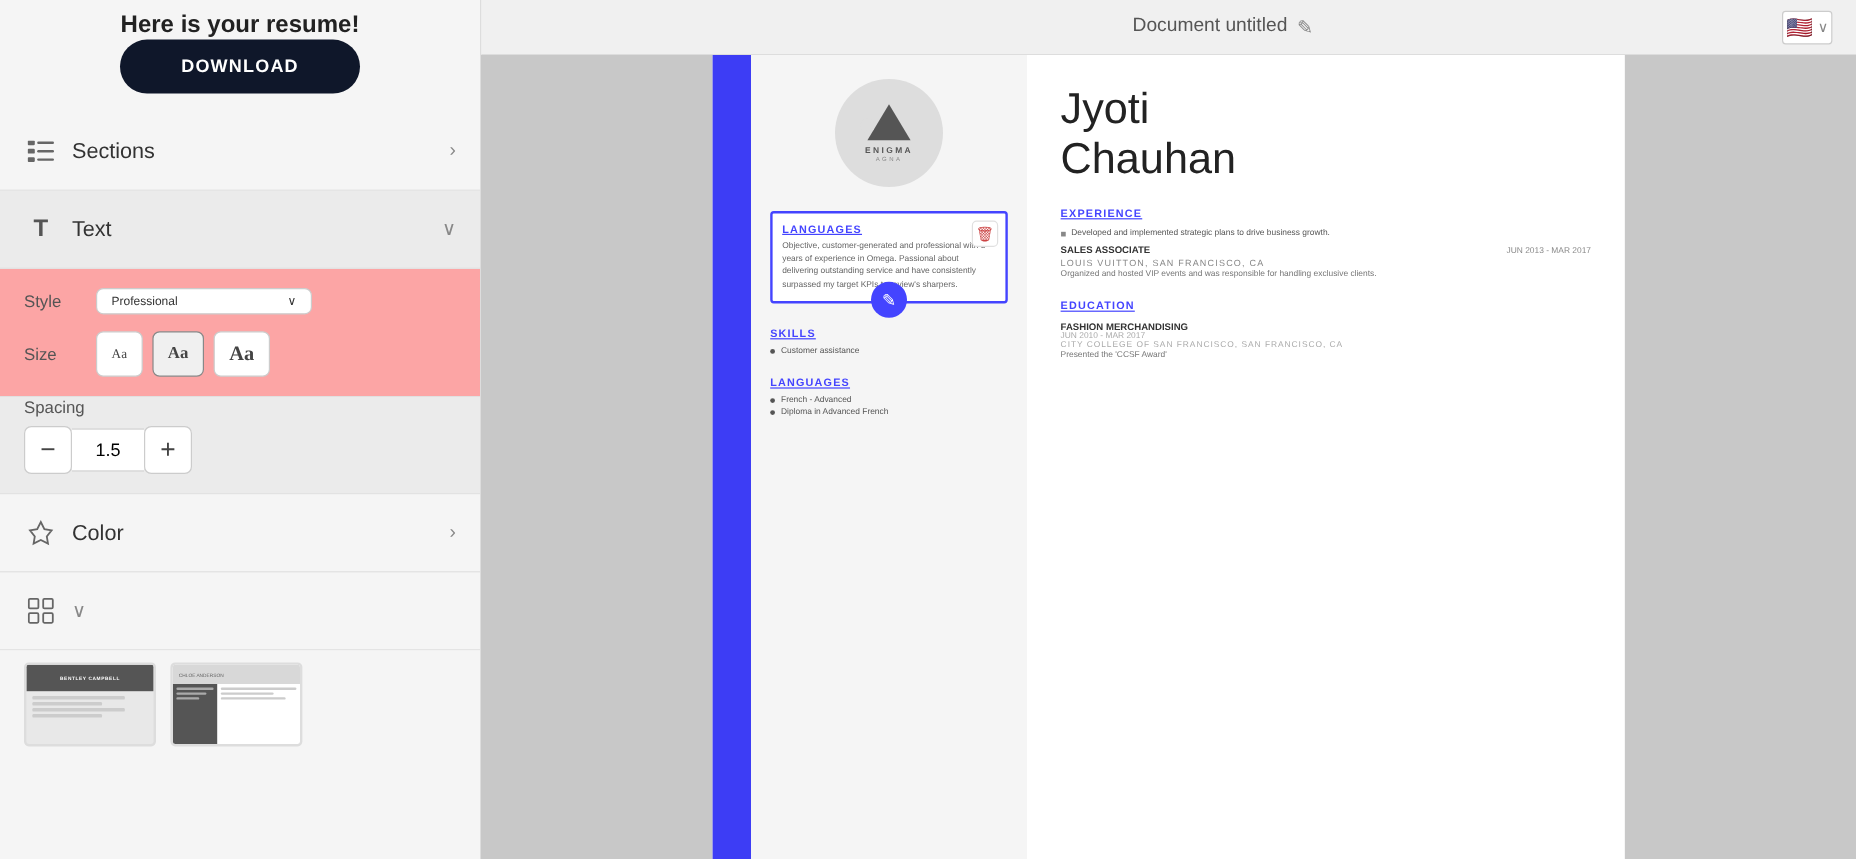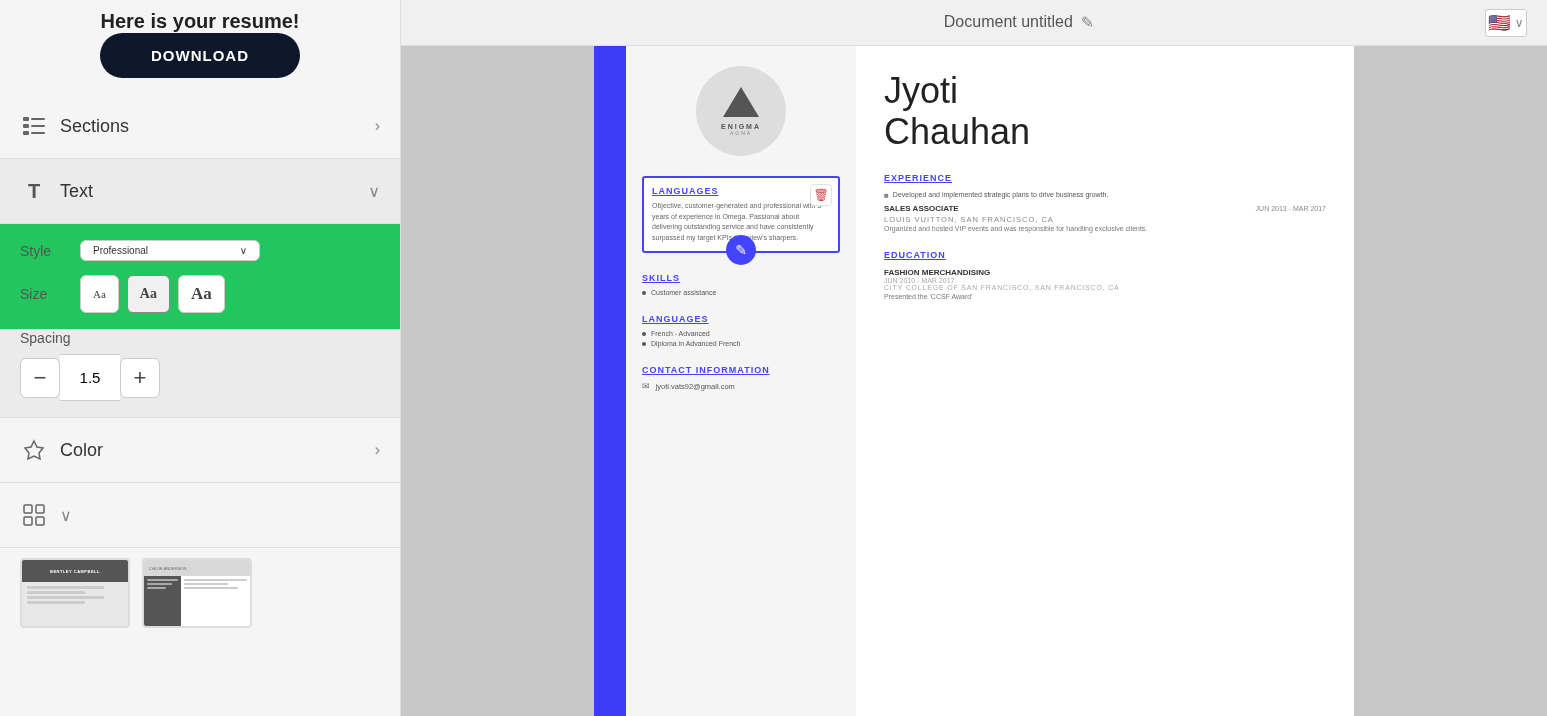--- a/index.html
+++ b/index.html
@@ -67,21 +67,21 @@
       font-weight: 500;
       flex: 1;
     }
     .panel-row-arrow {
       color: #888;
       font-size: 16px;
     }
 
     
     .text-section-expanded {
-      background: #22c55e;
+      background: #fca5a5;
       padding: 16px 20px;
       border-bottom: 1px solid #e0e0e0;
     }
     .text-options-grid {
       display: flex;
       flex-direction: column;
       gap: 14px;
     }
     .text-option-row {
       display: flex;
@@ -154,21 +154,21 @@
       background: white;
       border: 1px solid #ccc;
       border-radius: 6px;
       font-size: 22px;
       cursor: pointer;
       color: #444;
       display: flex; align-items: center; justify-content: center;
     }
     .spacing-value {
       width: 60px;
-      height: 47px;
+      height: 36px;
       text-align: center;
       border: 1px solid #ccc;
       border-left: none; border-right: none;
       background: white;
       font-size: 15px;
     }
 
     
     .color-row {
       display: flex;
@@ -704,27 +704,20 @@
               <div class="bullet-item">
                 <div class="bullet-dot"></div>
                 <span>French - Advanced</span>
               </div>
               <div class="bullet-item">
                 <div class="bullet-dot"></div>
                 <span>Diploma in Advanced French</span>
               </div>
             </div>
 
-            <div style="margin-top:14px;">
-              <div class="section-title-left">CONTACT INFORMATION</div>
-              <div class="contact-item">
-                <span class="contact-icon">✉</span>
-                <span>jyoti.vats92@gmail.com</span>
-              </div>
-            </div>
 
           </div>
 
           <div class="resume-right-col">
             <div class="resume-name">
               <span>Jyoti</span><br>
               <span>Chauhan</span>
             </div>
 
             <div class="section-title-right">EXPERIENCE</div>

